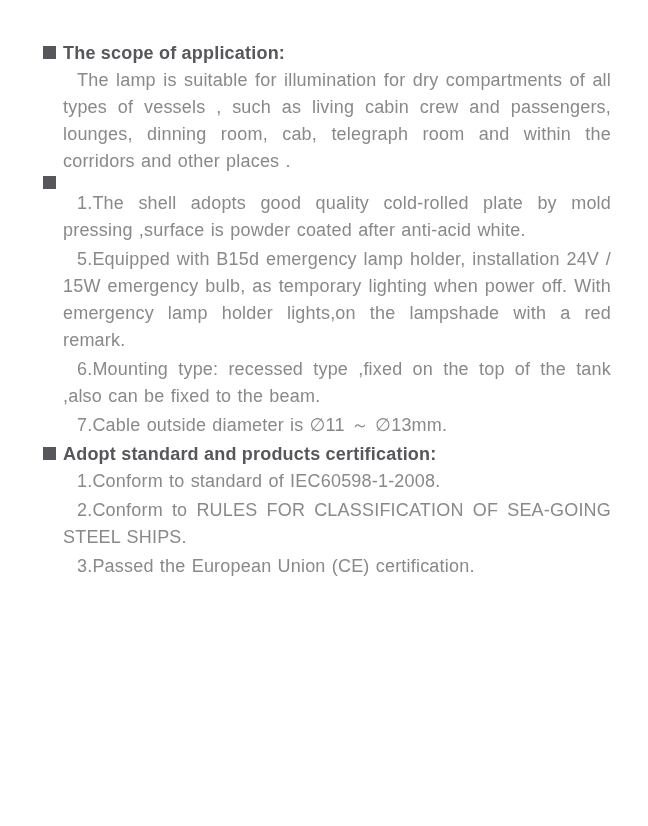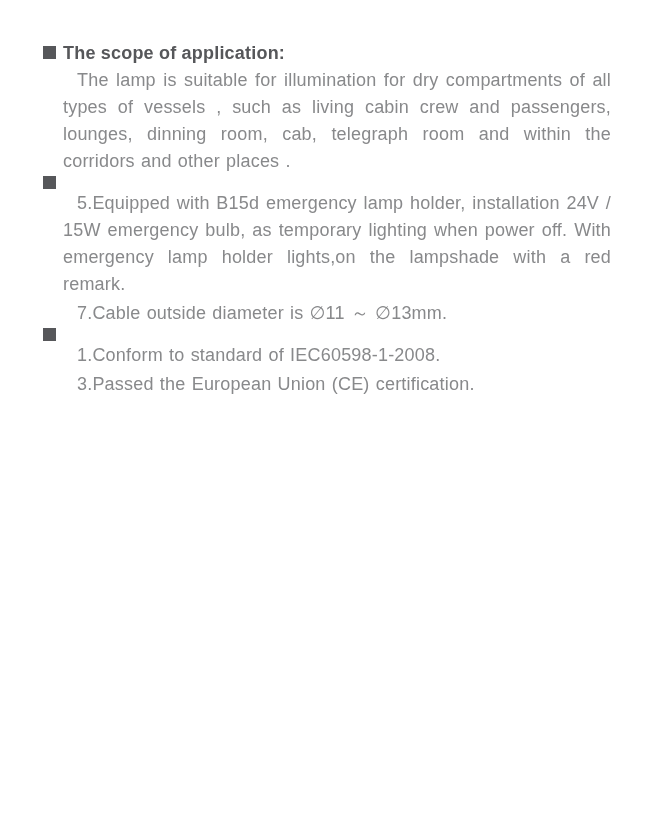--- a/index.html
+++ b/index.html
@@ -63,25 +63,29 @@
       <span class="bullet"></span>
       <span>The scope of application:</span>
     </h2>
     <p class="para">The lamp is suitable for illumination for dry compartments of all types of vessels , such as living cabin crew and passengers, lounges, dinning room, cab, telegraph room and within the corridors and other places .</p>
   </div>
 
   <div class="section">
     <h2 class="sec-heading">
       <span class="bullet"></span>
     </h2>
+    <p class="para">1.The shell adopts good quality cold-rolled plate by mold pressing ,surface is powder coated after anti-acid white.</p>
     <p class="para">5.Equipped with B15d emergency lamp holder, installation 24V / 15W emergency bulb, as temporary lighting when power off. With emergency lamp holder lights,on the lampshade with a red remark.</p>
+    <p class="para">6.Mounting type: recessed type ,fixed on the top of the tank ,also can be fixed to the beam.</p>
     <p class="para">7.Cable outside diameter is ∅11 ～ ∅13mm.</p>
   </div>
 
   <div class="section">
     <h2 class="sec-heading">
       <span class="bullet"></span>
+      <span>Adopt standard and products certification:</span>
     </h2>
     <p class="para">1.Conform to standard of IEC60598-1-2008.</p>
+    <p class="para">2.Conform to  RULES FOR CLASSIFICATION OF SEA-GOING STEEL SHIPS.</p>
     <p class="para">3.Passed the European Union (CE) certification.</p>
   </div>
 
 </div>
 
 </body></html>

